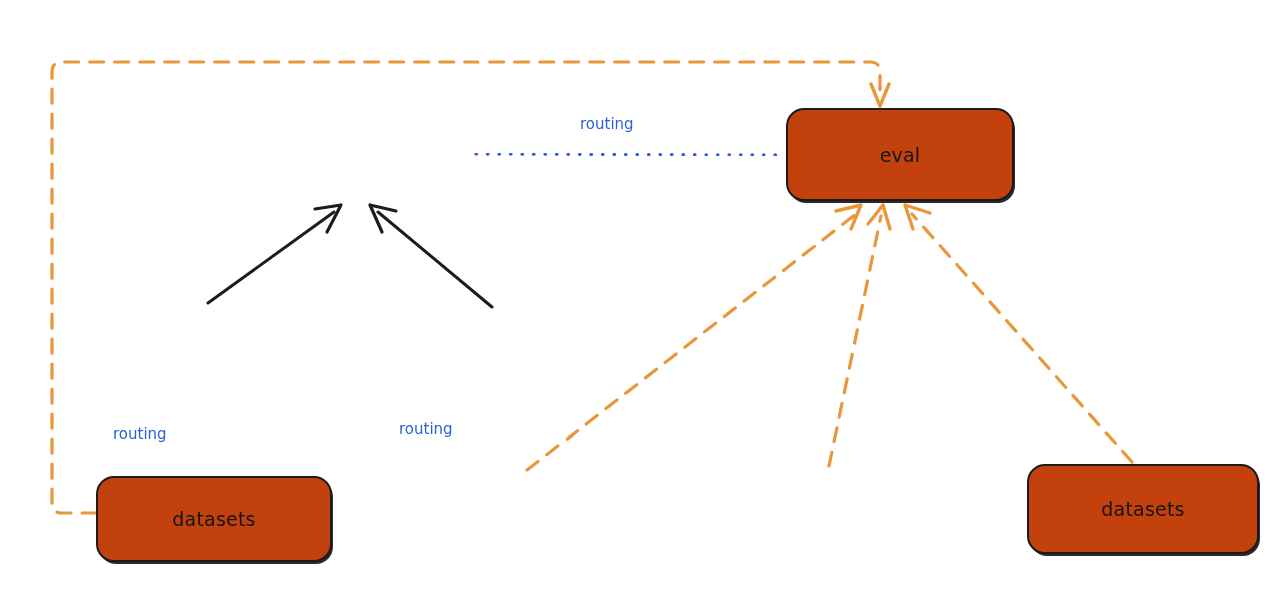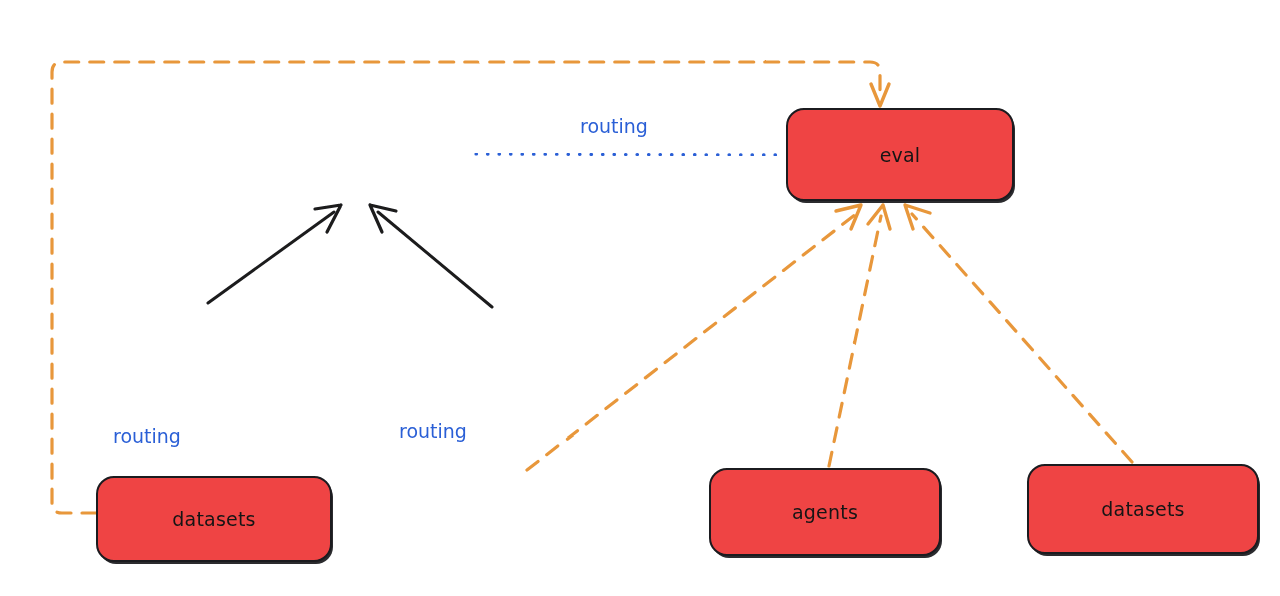--- a/index.html
+++ b/index.html
@@ -33,29 +33,29 @@
     display: flex;
     align-items: center;
     justify-content: center;
     font-family: "DejaVu Sans", sans-serif;
     font-size: 19px;
     color: #151515;
     letter-spacing: 0.2px;
     box-shadow: 2px 3px 0 -1px rgba(25,25,28,0.92);
   }
   .node.blue  { background: #aed3f7; }
-  .node.green { background: #ef4444; }
+  .node.green { background: #c2410c; }
   .node-label {
     user-select: none;
     white-space: nowrap;
   }
   .edge-label {
     position: absolute;
     font-family: "DejaVu Sans", sans-serif;
-    font-size: 19px;
+    font-size: 15px;
     color: #2a5fd6;
     white-space: nowrap;
     user-select: none;
   }
 </style>
 </head>
 <body>
 
 <div id="canvas">
 
@@ -115,23 +115,20 @@
     <span class="node-label">eval</span>
   </div>
 
 
 
   <div class="node green" style="left:96px; top:476px; width:236px; height:86px;">
     <span class="node-label">datasets</span>
   </div>
 
 
-  <div class="node green" style="left:709px; top:468px; width:232px; height:88px;">
-    <span class="node-label">agents</span>
-  </div>
 
   <div class="node green" style="left:1027px; top:464px; width:232px; height:90px;">
     <span class="node-label">datasets</span>
   </div>
 
   <div class="edge-label" style="left:580px; top:115px;">routing</div>
 
   <div class="edge-label" style="left:113px; top:425px;">routing</div>
 
   <div class="edge-label" style="left:399px; top:420px;">routing</div>

